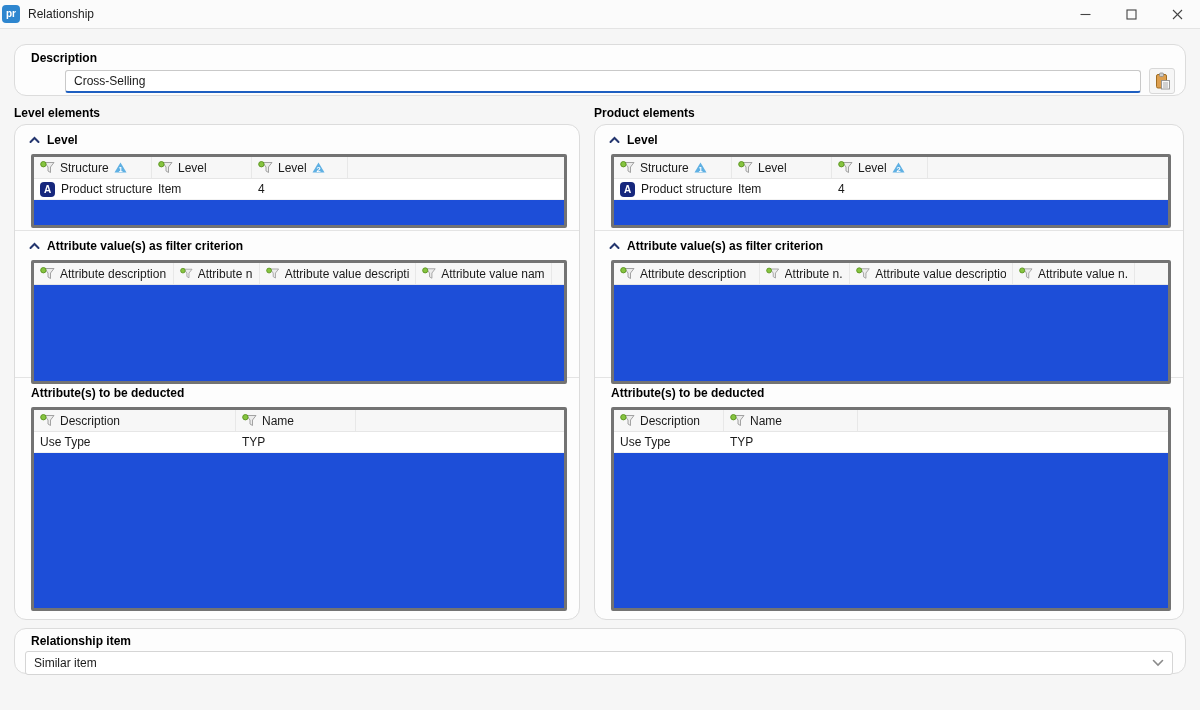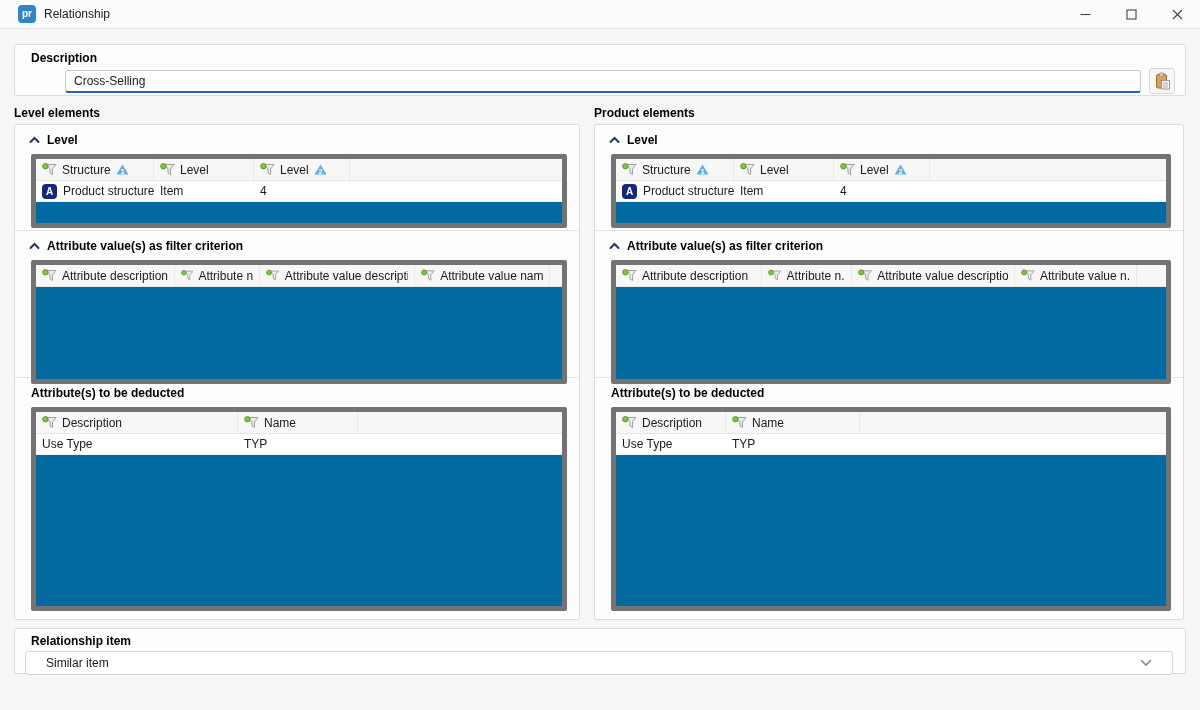--- a/index.html
+++ b/index.html
@@ -9,35 +9,35 @@
     font-family:"Liberation Sans", sans-serif;
     font-size:12px;color:#1a1a1a;
     -webkit-font-smoothing:antialiased;
   }
   #window{position:relative;width:1200px;height:710px;}
 
   
   .titlebar{
     height:28px;display:flex;align-items:center;
     background:#fbfbfb;border-bottom:1px solid #e4e4e4;
-    padding-left:18px;
+    padding-left:2px;
   }
   .app-badge{
     width:18px;height:18px;border-radius:4px;background:#2e86cf;
     color:#fff;font-weight:bold;font-size:10px;line-height:18px;
     text-align:center;margin-right:8px;flex:0 0 auto;
   }
   .title-text{font-size:12px;color:#222;}
   .win-btns{margin-left:auto;display:flex;height:100%;}
   .winbtn{width:46px;height:100%;display:flex;align-items:center;justify-content:center;}
 
   
   .panel{
     position:absolute;box-sizing:border-box;
-    background:#fdfdfd;border:1px solid #dcdcdc;border-radius:2px;
+    background:#fdfdfd;border:1px solid #dcdcdc;border-radius:12px;
   }
   .outside-label{position:absolute;font-weight:bold;color:#000;}
 
   
   #desc-panel{left:14px;top:44px;width:1172px;height:52px;}
   .desc-label{font-weight:bold;padding:6px 0 0 16px;color:#000;}
   .desc-row{display:flex;align-items:center;margin:3px 10px 0 10px;}
   .desc-input{
     flex:1;height:20px;border:1px solid #c9c9c9;border-bottom:2px solid #1e5fc1;
     border-radius:3px;padding:0 8px;font:12px "Liberation Sans",sans-serif;
@@ -59,21 +59,21 @@
   .sec-deduct{flex:1;}
   .sec-head{
     display:flex;align-items:center;gap:7px;
     padding:8px 0 7px 14px;font-weight:bold;font-size:12px;color:#000;
   }
   .sec-head.plain{padding-left:16px;}
   .chev{display:flex;align-items:center;}
 
   
   .tbl{
-    box-sizing:border-box;background:#0369a1;border:5px solid #737373;border-radius:2px;
+    box-sizing:border-box;background:#1d4ed8;border:3px solid #737373;border-radius:2px;
     margin:0 12px 0 16px;overflow:hidden;
   }
   .level-tbl{height:74px;}
   .filter-tbl{height:124px;}
   .deduct-tbl{height:204px;}
   .thead{display:flex;height:21px;background:#f7f7f7;border-bottom:1px solid #e6e6e6;}
   .th{
     box-sizing:border-box;display:flex;align-items:center;gap:5px;
     padding:0 6px;border-right:1px solid #e8e8e8;white-space:nowrap;overflow:hidden;
   }
@@ -96,21 +96,21 @@
   .filter-tbl .c3{width:163px;} .filter-tbl .c4{width:142px;}
   .tgt .filter-tbl .c4{width:122px;}
   .deduct-tbl .c1{width:202px;} .deduct-tbl .c2{width:120px;}
   .tgt .deduct-tbl .c1{width:110px;} .tgt .deduct-tbl .c2{width:134px;}
 
   
   #rel-panel{left:14px;top:628px;width:1172px;height:46px;}
   .rel-label{font-weight:bold;padding:5px 0 0 16px;color:#000;}
   .dropdown{
     display:flex;align-items:center;height:22px;margin:3px 12px 0 10px;
-    border:1px solid #d5d5d5;border-radius:3px;background:#fff;padding:0 20px;
+    border:1px solid #d5d5d5;border-radius:3px;background:#fff;padding:0 8px;
   }
   .dropdown .dd-chev{margin-left:auto;display:flex;align-items:center;}
 </style>
 </head>
 <body>
 
 <div id="window">
 
   <div class="titlebar">
     <div class="app-badge">pr</div>

